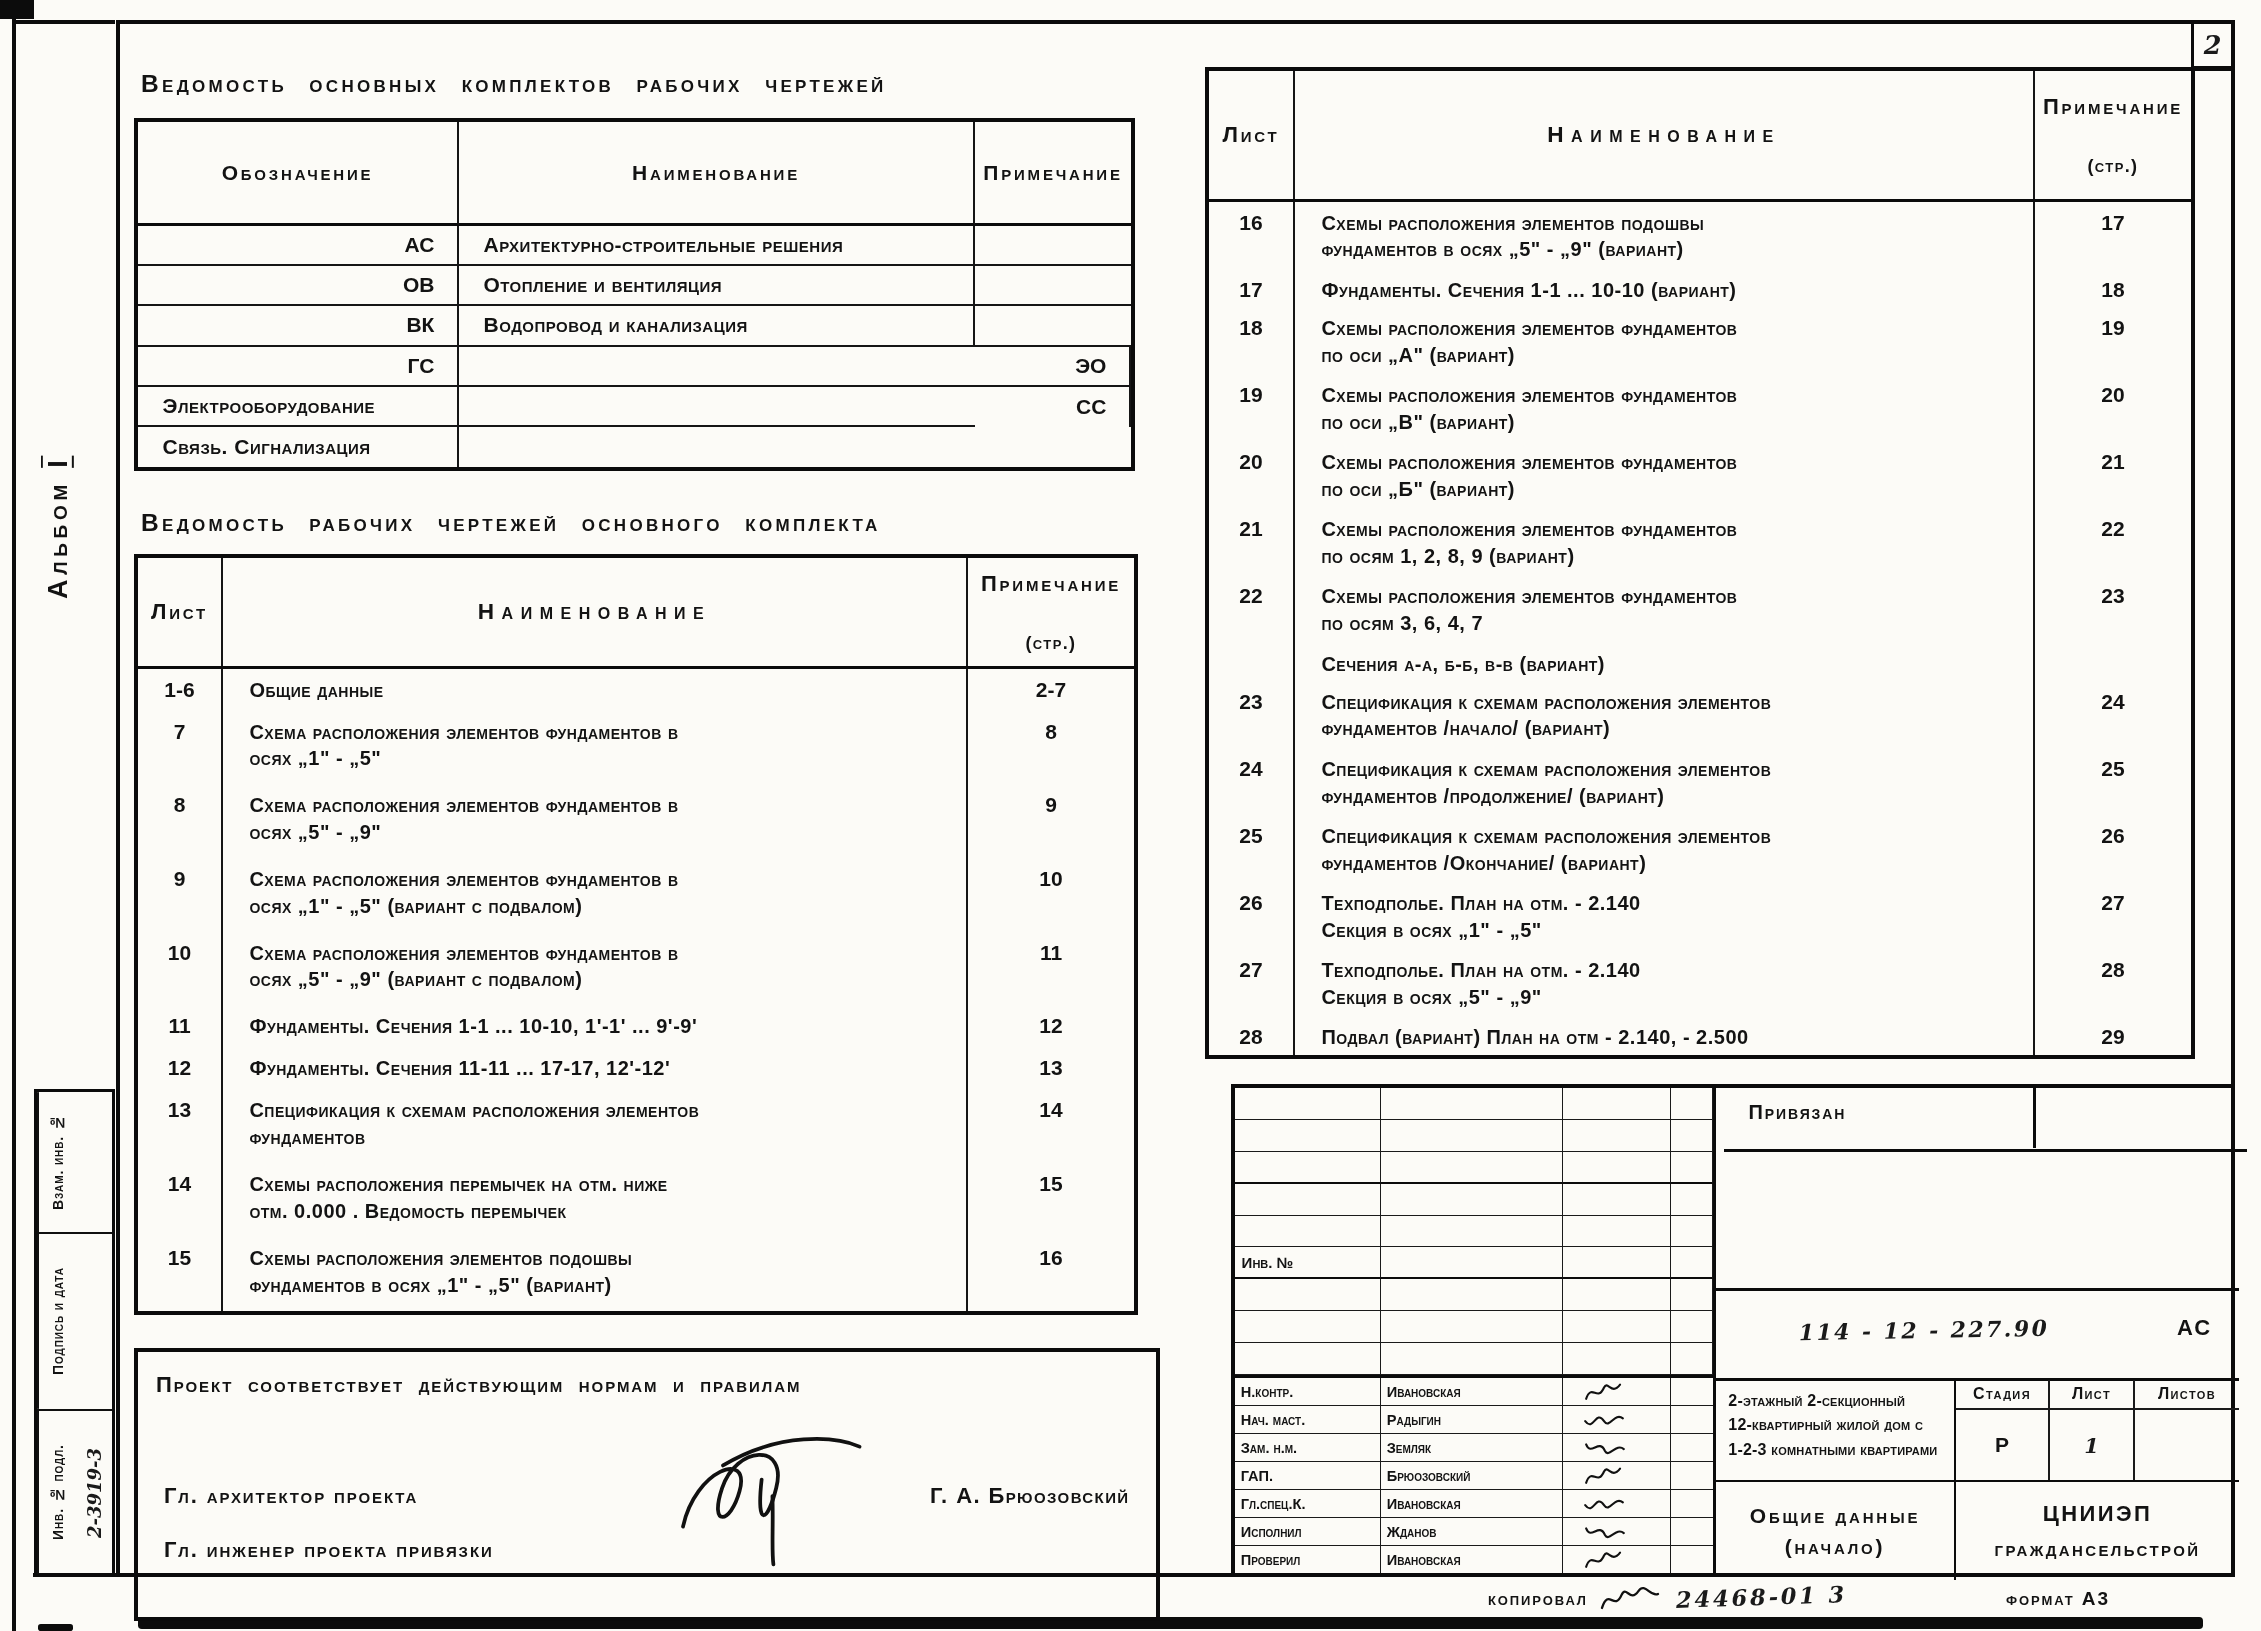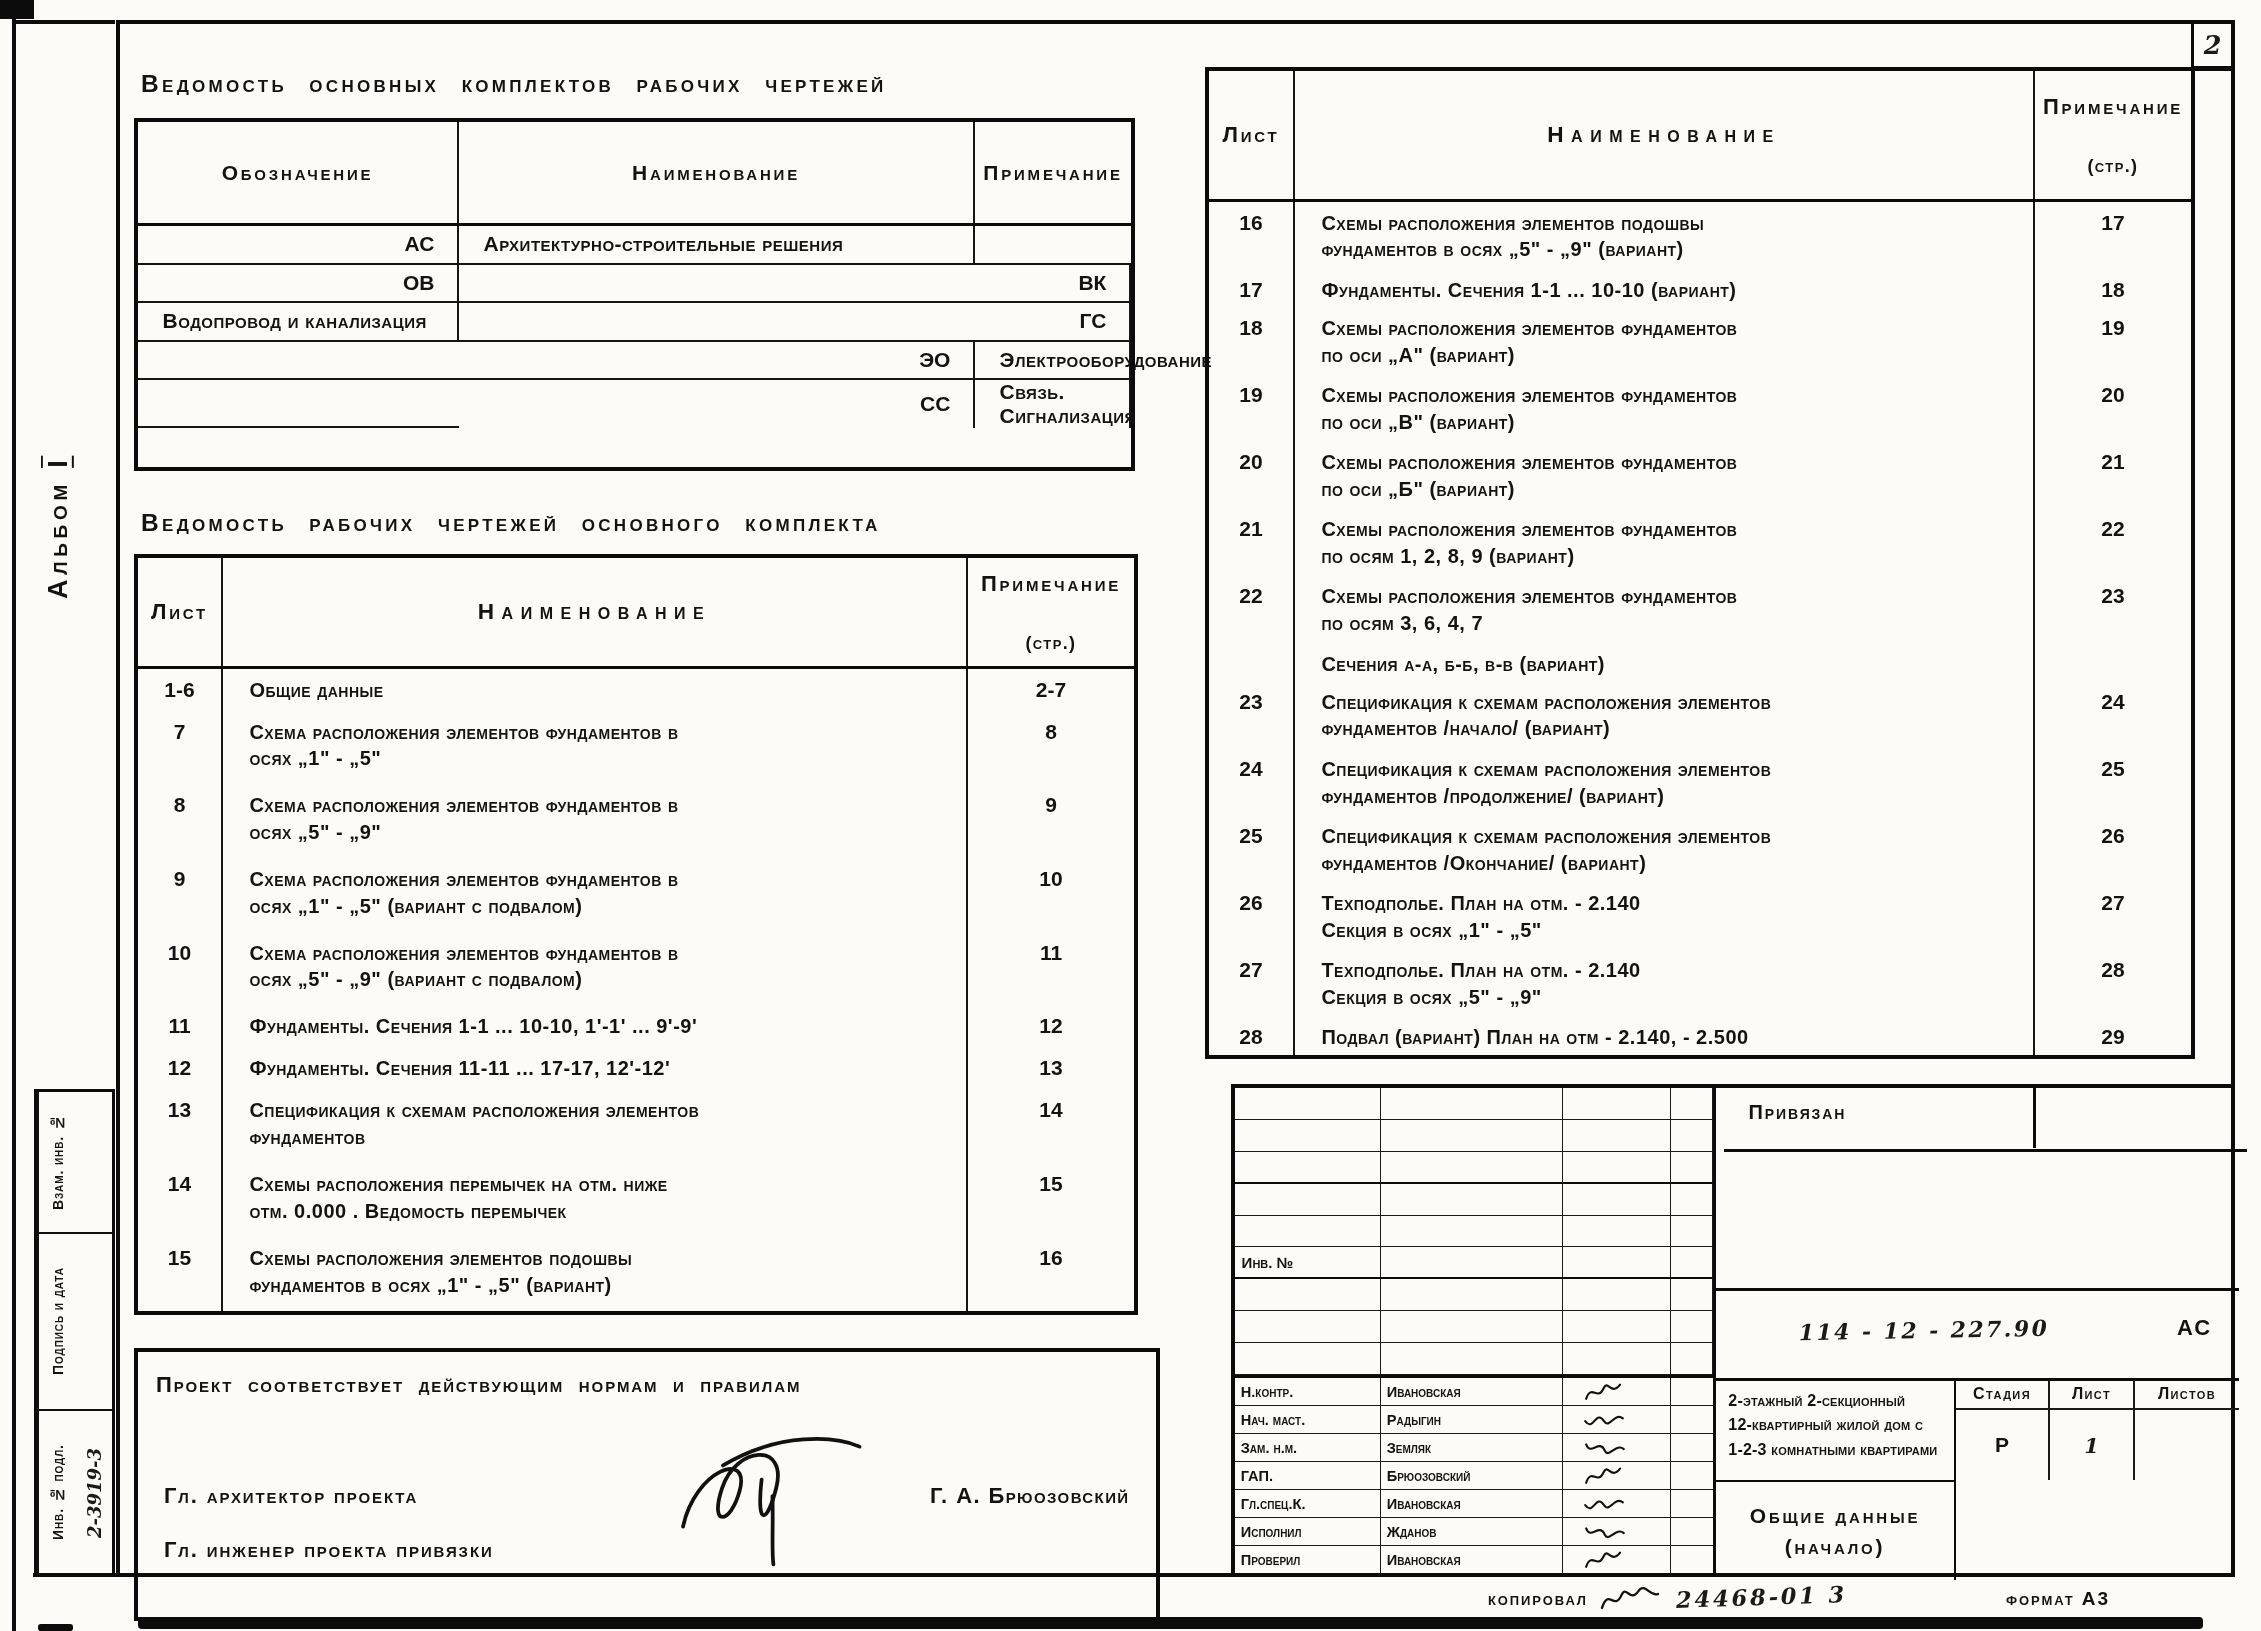--- a/index.html
+++ b/index.html
@@ -127,20 +127,21 @@
 
   <div class="abs t ttl" style="left:141px;top:70px;text-align:center;">Ведомость основных комплектов рабочих чертежей</div>
   <div id="table1" class="abs" style="left:134px;top:118px;width:1001px;height:353px;">
     <div class="g hdr t">Обозначение</div>
     <div class="g hdr t hname">Наименование</div>
     <div class="g hdr t lastc">Примечание</div>
   <div class="g code t">АС</div>
       <div class="g nm t">Архитектурно-строительные решения</div>
       <div class="g lastc"></div>
       <div class="g code t">ОВ</div>
+      <div class="g nm t">Отопление и вентиляция</div>
       <div class="g lastc"></div>
       <div class="g code t">ВК</div>
       <div class="g nm t">Водопровод и канализация</div>
       <div class="g lastc"></div>
       <div class="g code t">ГС</div>
       <div class="g lastc"></div>
       <div class="g code t">ЭО</div>
       <div class="g nm t">Электрооборудование</div>
       <div class="g lastc"></div>
       <div class="g code t lastr">СС</div>
@@ -510,20 +511,24 @@
           <div>(начало)</div>
         </div>
         <div id="tb-stage">
           <div class="sh t" style="left:0;width:94px;">Стадия</div>
           <div class="sh t" style="left:94px;width:85px;">Лист</div>
           <div class="sh t" style="left:179px;width:104px;border-right:none;">Листов</div>
           <div class="sv t" style="left:0;width:94px;">Р</div>
           <div class="sv hand" style="left:94px;width:85px;">1</div>
           <div class="sv t" style="left:179px;width:104px;border-right:none;"></div>
         </div>
+        <div id="tb-org" class="t">
+          <div>ЦНИИЭП</div>
+          <div>граждансельстрой</div>
+        </div>
       </div>
     </div>
   </div>
 
   <div class="abs t foot" style="left:1488px;top:1588px;">копировал</div>
   <svg class="abs" style="left:1597px;top:1579px;" width="66" height="42" viewBox="0 0 140 90">
     <path d="M10 62 C24 18 36 70 52 34 C62 12 70 52 88 26 C102 6 114 40 130 32" fill="none" stroke="#111" stroke-width="5" stroke-linecap="round"></path>
   </svg>
   <div class="abs hand" style="left:1676px;top:1584px;font-size:22.6px;letter-spacing:2.8px;transform:rotate(-2deg);">24468-01 3</div>
   <div class="abs t foot" style="left:2006px;top:1588px;">формат А3</div>

